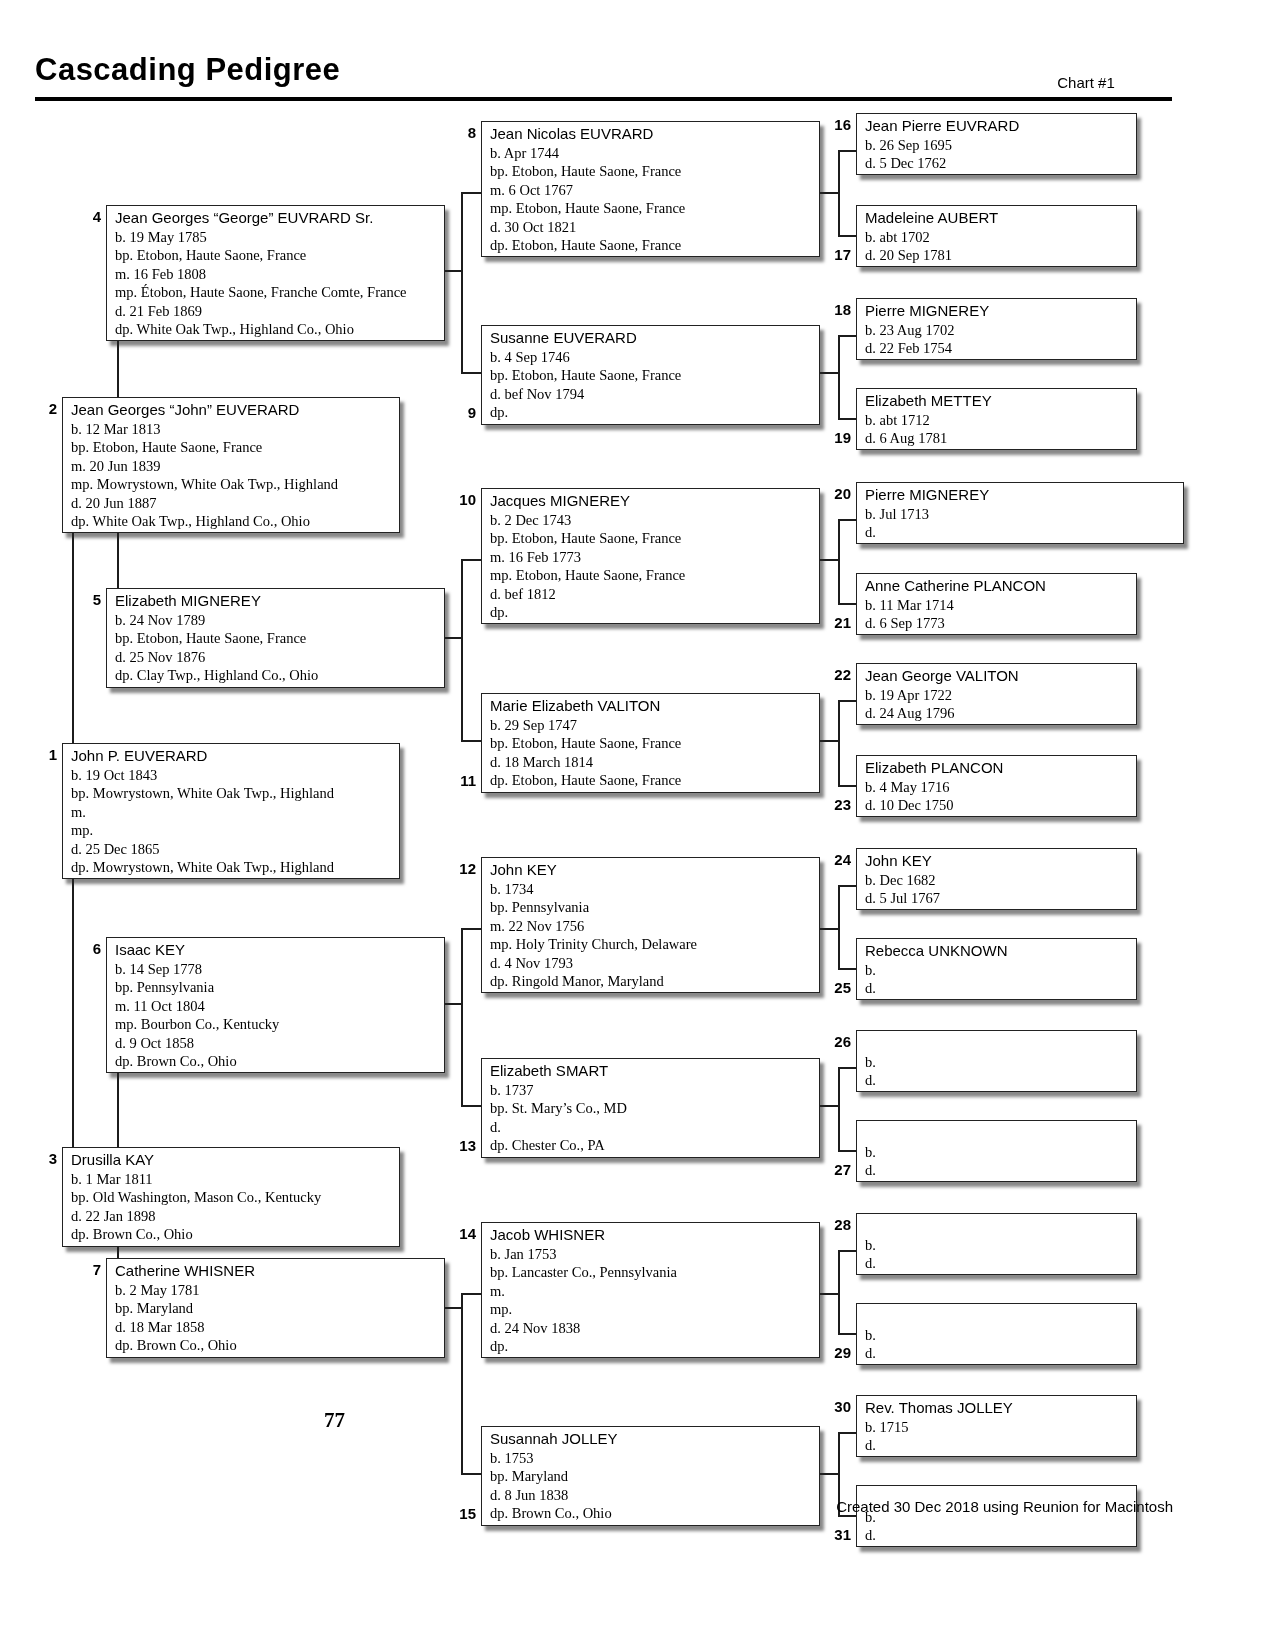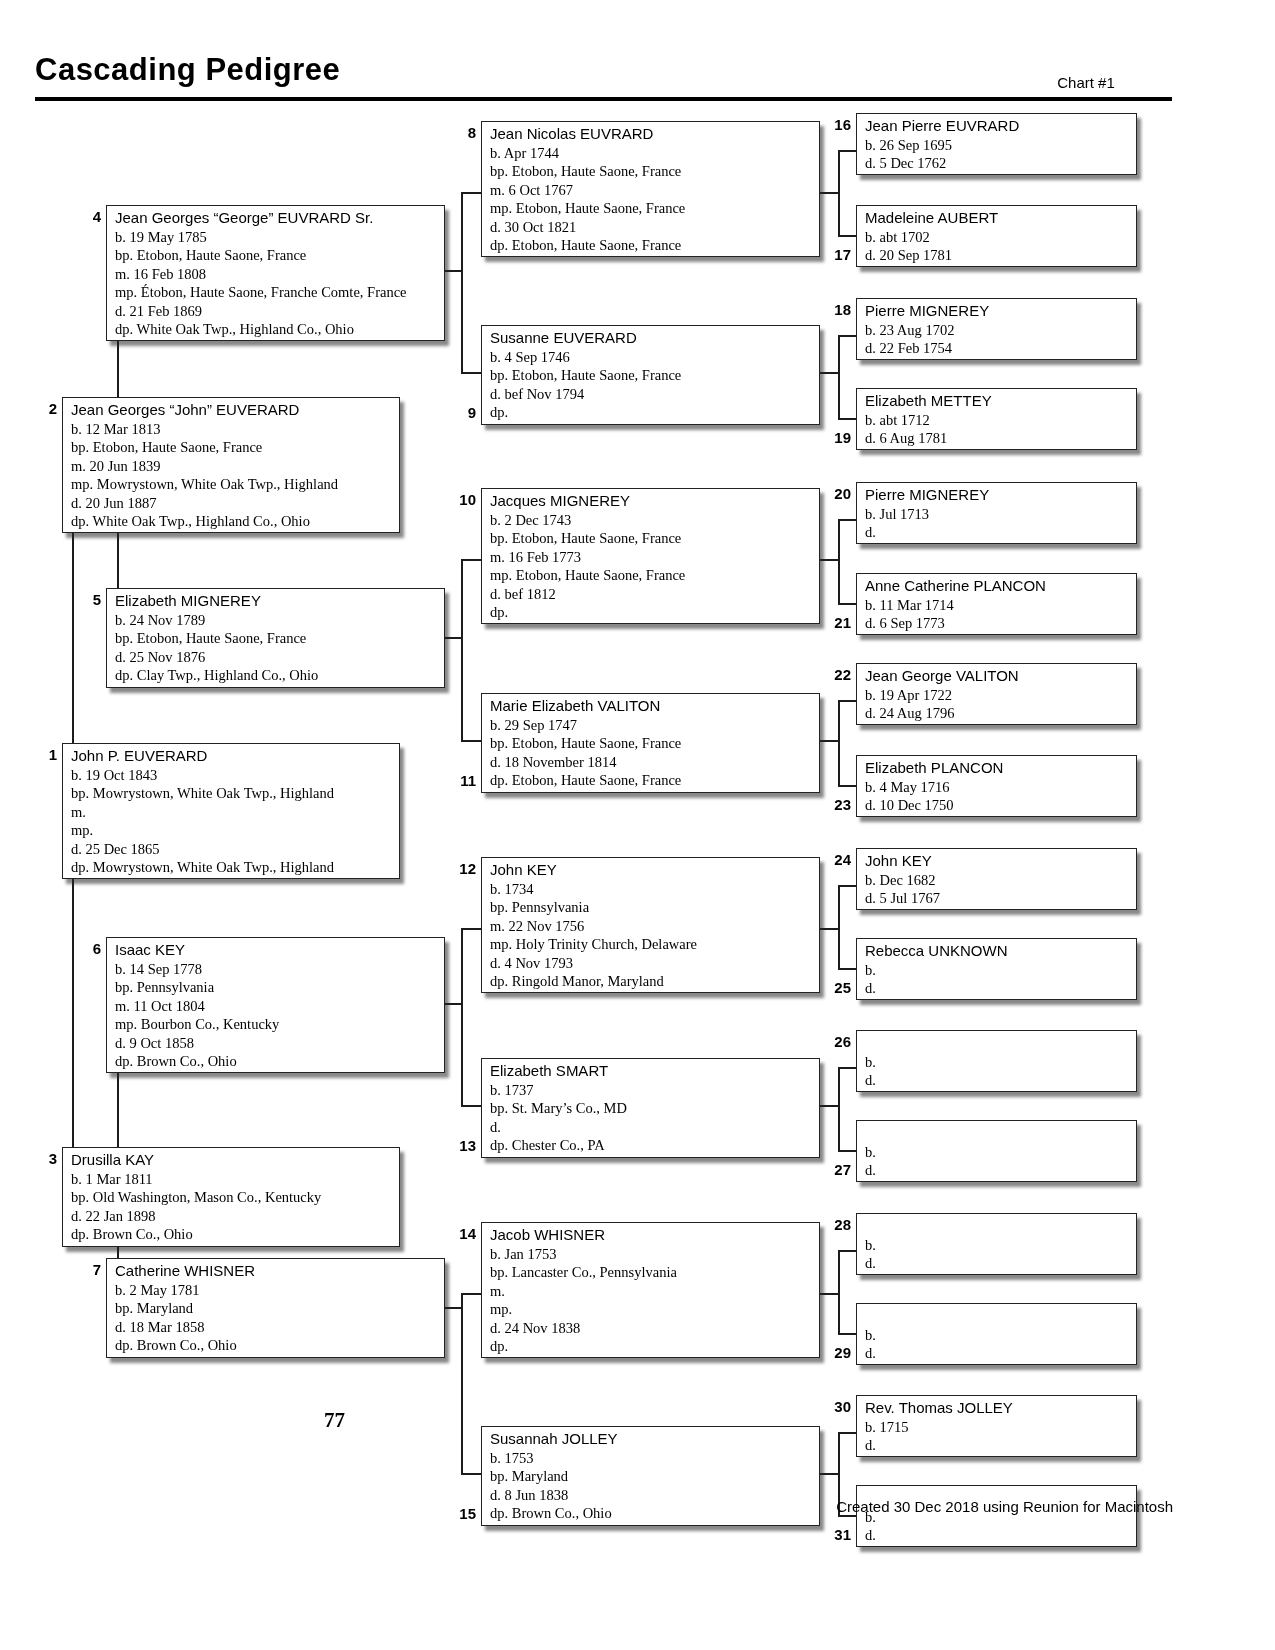--- a/index.html
+++ b/index.html
@@ -216,21 +216,21 @@
         <div class="pline">d. bef 1812</div>
         <div class="pline">dp.</div>
       </div>
   </div>
   <div class="pbox" style="left:481px;top:693px;width:339px;height:100px">
     <span class="pnum bot">11</span>
     <div class="pname">Marie Elizabeth VALITON</div>
     <div>
         <div class="pline">b. 29 Sep 1747</div>
         <div class="pline">bp. Etobon, Haute Saone, France</div>
-        <div class="pline">d. 18 November 1814</div>
+        <div class="pline">d. 18 March 1814</div>
         <div class="pline">dp. Etobon, Haute Saone, France</div>
       </div>
   </div>
   <div class="pbox" style="left:481px;top:857px;width:339px;height:136px">
     <span class="pnum top">12</span>
     <div class="pname">John KEY</div>
     <div>
         <div class="pline">b. 1734</div>
         <div class="pline">bp. Pennsylvania</div>
         <div class="pline">m. 22 Nov 1756</div>
@@ -297,21 +297,21 @@
       </div>
   </div>
   <div class="pbox" style="left:856px;top:388px;width:281px;height:62px">
     <span class="pnum bot">19</span>
     <div class="pname">Elizabeth METTEY</div>
     <div>
         <div class="pline">b. abt 1712</div>
         <div class="pline">d. 6 Aug 1781</div>
       </div>
   </div>
-  <div class="pbox" style="left:856px;top:482px;width:281px;height:62px">
+  <div class="pbox" style="left:856px;top:482px;width:328px;height:62px">
     <span class="pnum top">20</span>
     <div class="pname">Pierre MIGNEREY</div>
     <div>
         <div class="pline">b. Jul 1713</div>
         <div class="pline">d.</div>
       </div>
   </div>
   <div class="pbox" style="left:856px;top:573px;width:281px;height:62px">
     <span class="pnum bot">21</span>
     <div class="pname">Anne Catherine PLANCON</div>

